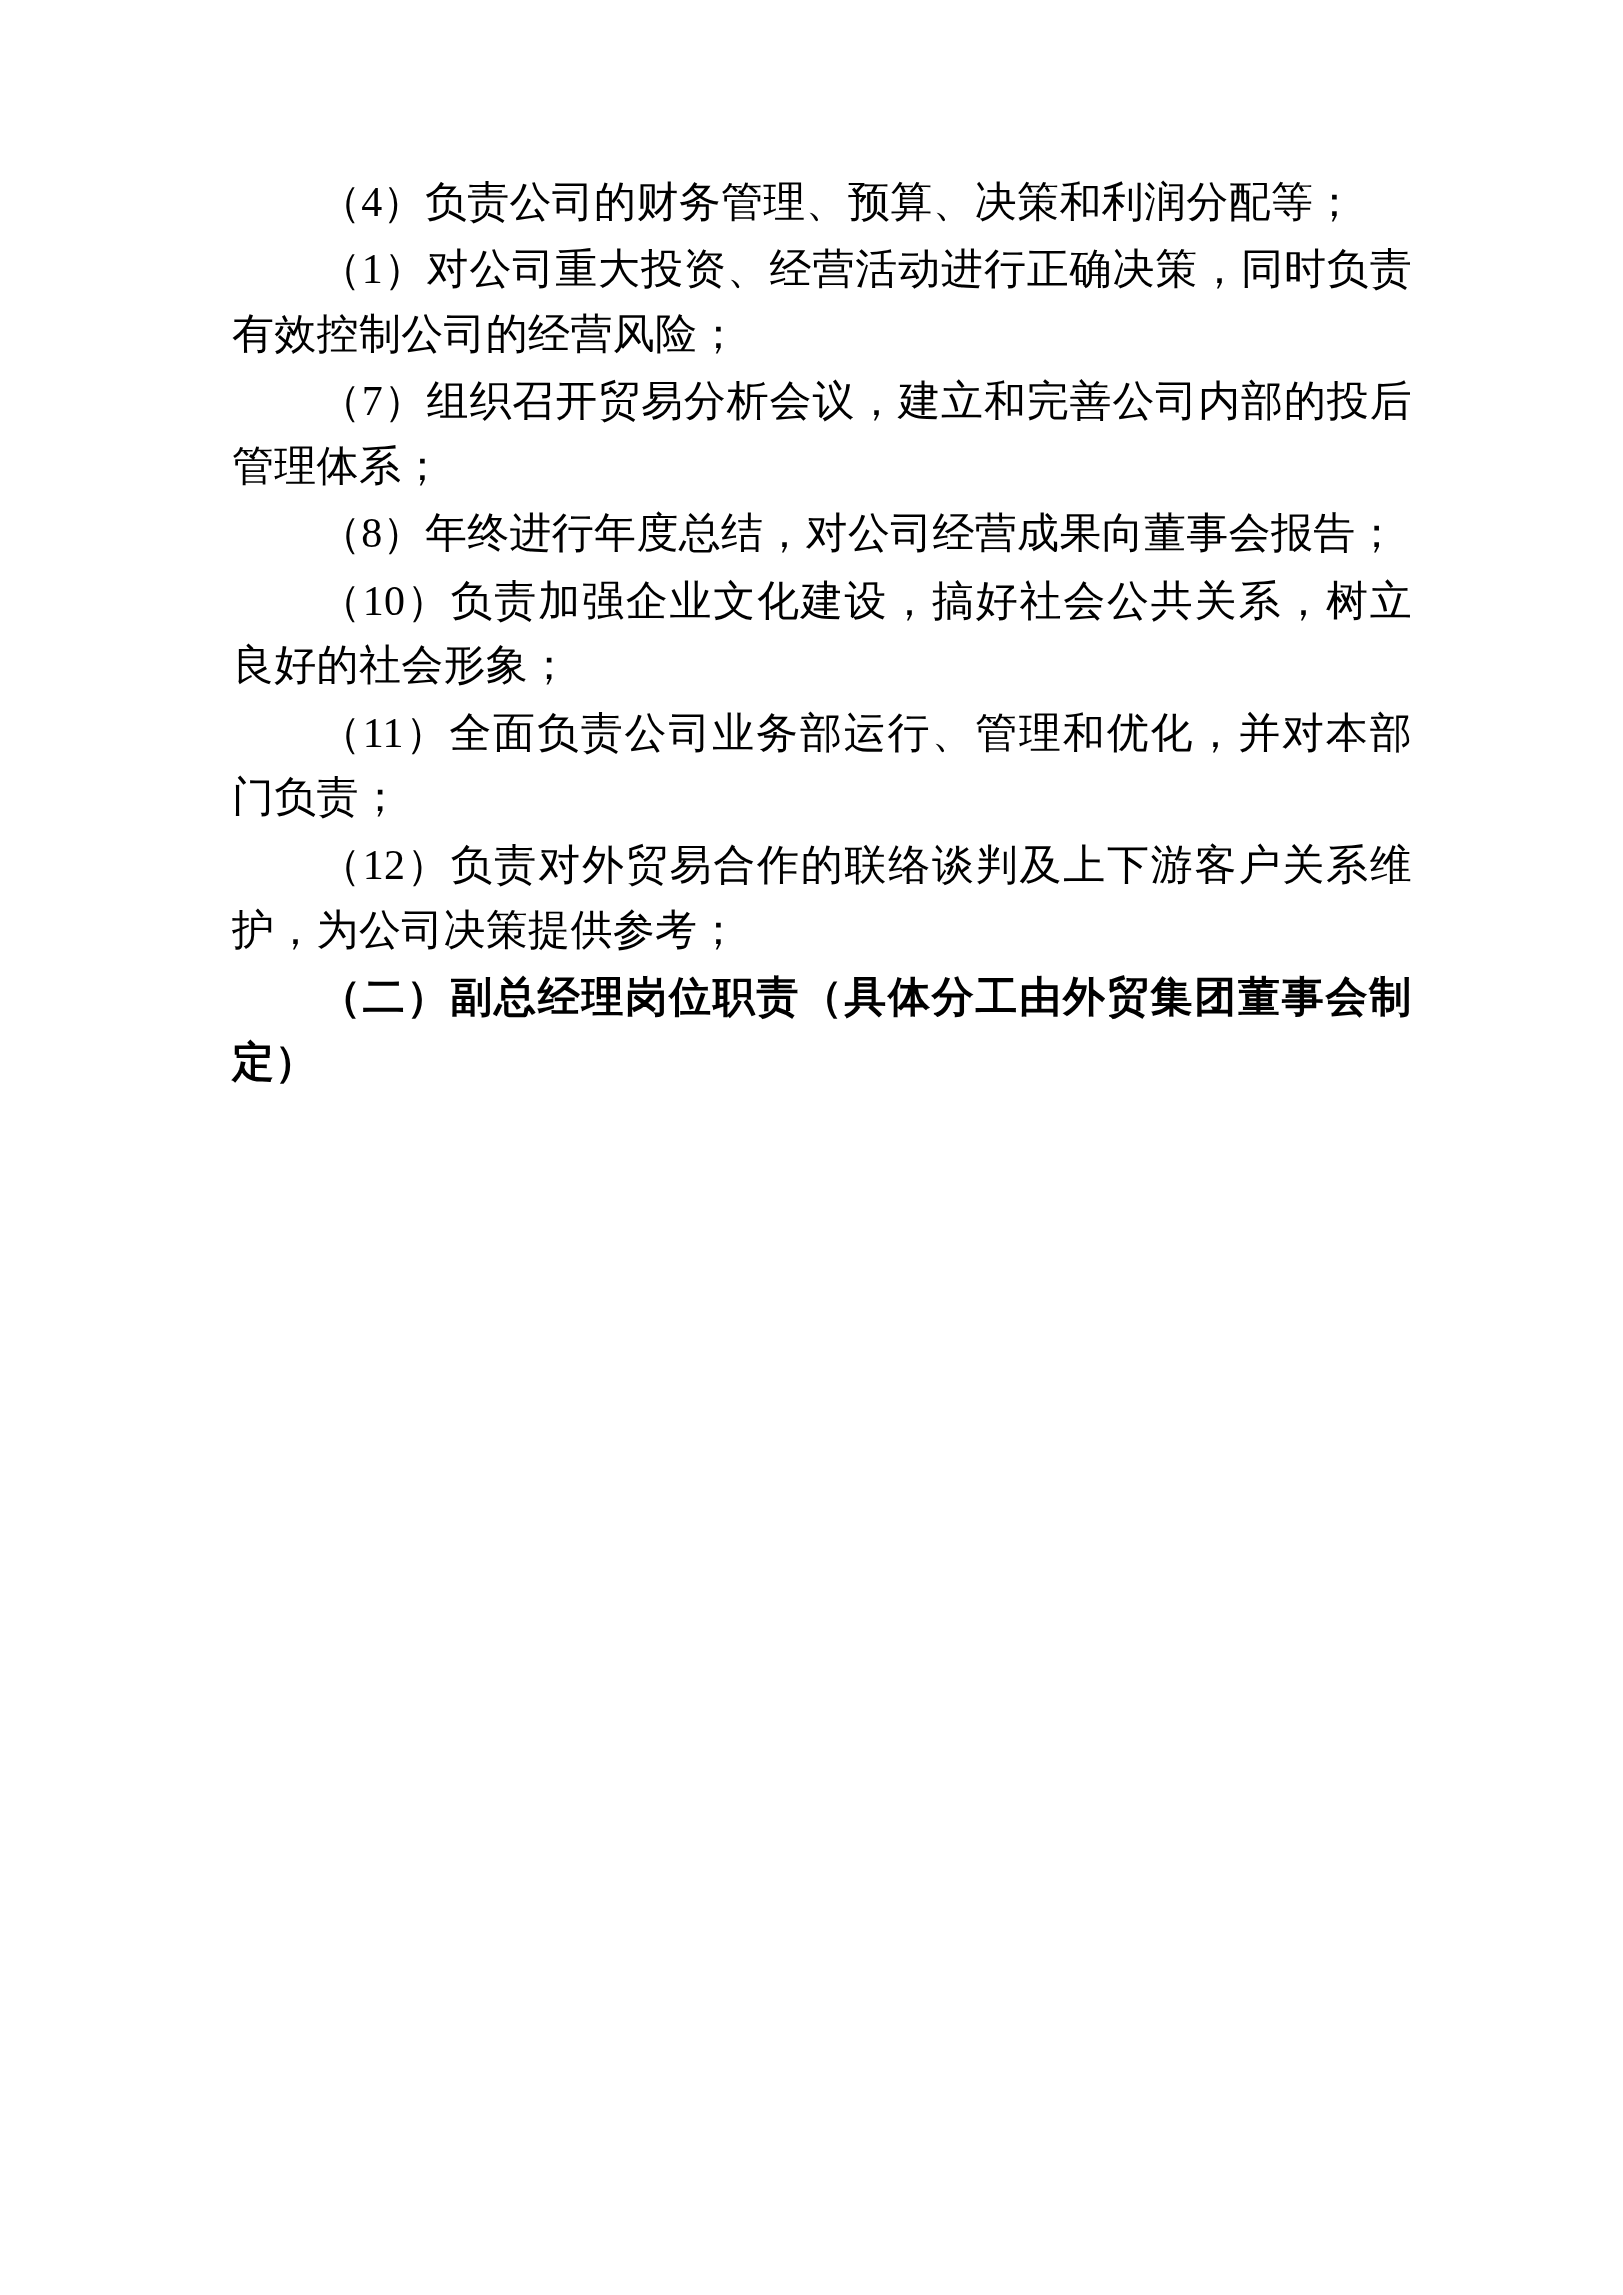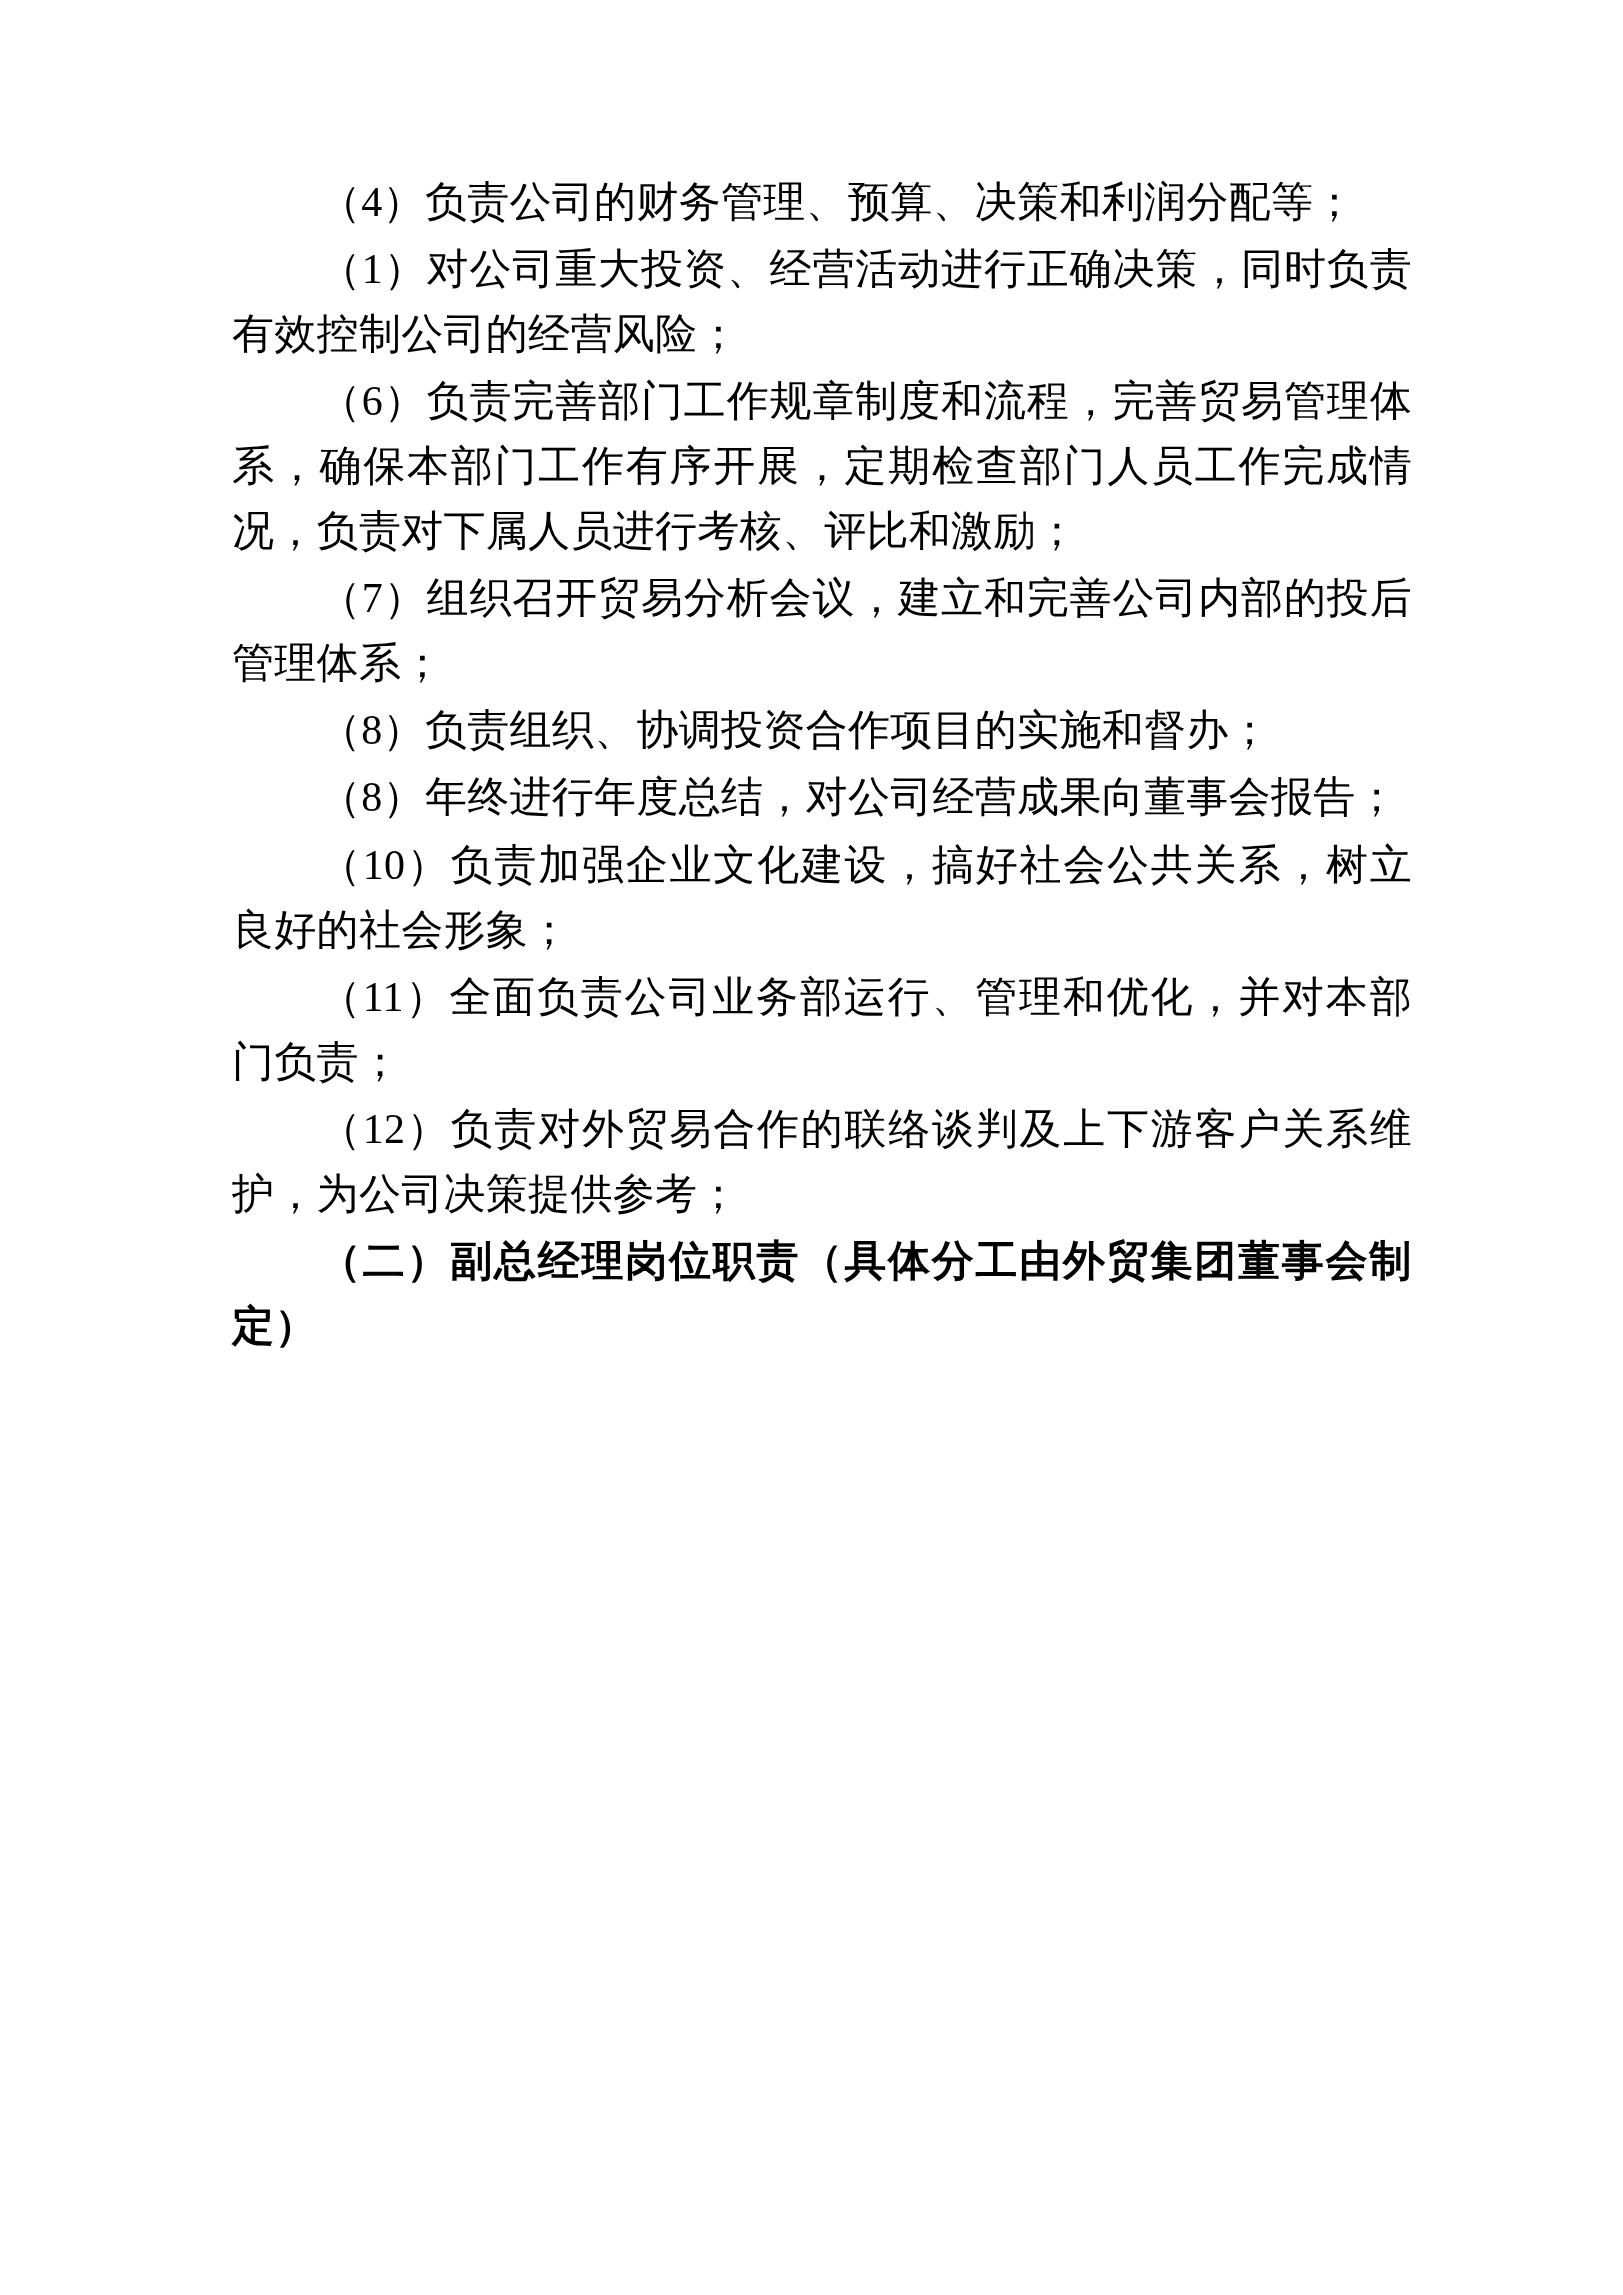--- a/index.html
+++ b/index.html
@@ -37,23 +37,21 @@
     letter-spacing: 0.7px;
   }
 </style>
 </head>
 <body>
 
 <div class="page">
   <div class="doc-body">
     <p class="para">（4）负责公司的财务管理、预算、决策和利润分配等；</p>
     <p class="para">（1）对公司重大投资、经营活动进行正确决策，同时负责有效控制公司的经营风险；</p>
-    <p class="para">（6）负责完善部门工作规章制度和流程，完善贸易管理体系，确保本部门工作有序开展，定期检查部门人员工作完成情况，负责对下属人员进行考核、评比和激励；</p>
     <p class="para">（7）组织召开贸易分析会议，建立和完善公司内部的投后管理体系；</p>
-    <p class="para">（8）负责组织、协调投资合作项目的实施和督办；</p>
     <p class="para">（8）年终进行年度总结，对公司经营成果向董事会报告；</p>
     <p class="para">（10）负责加强企业文化建设，搞好社会公共关系，树立良好的社会形象；</p>
     <p class="para">（11）全面负责公司业务部运行、管理和优化，并对本部门负责；</p>
     <p class="para">（12）负责对外贸易合作的联络谈判及上下游客户关系维护，为公司决策提供参考；</p>
     <p class="para heading">（二）副总经理岗位职责（具体分工由外贸集团董事会制定）</p>
   </div>
 </div>
 
 
 </body></html>

